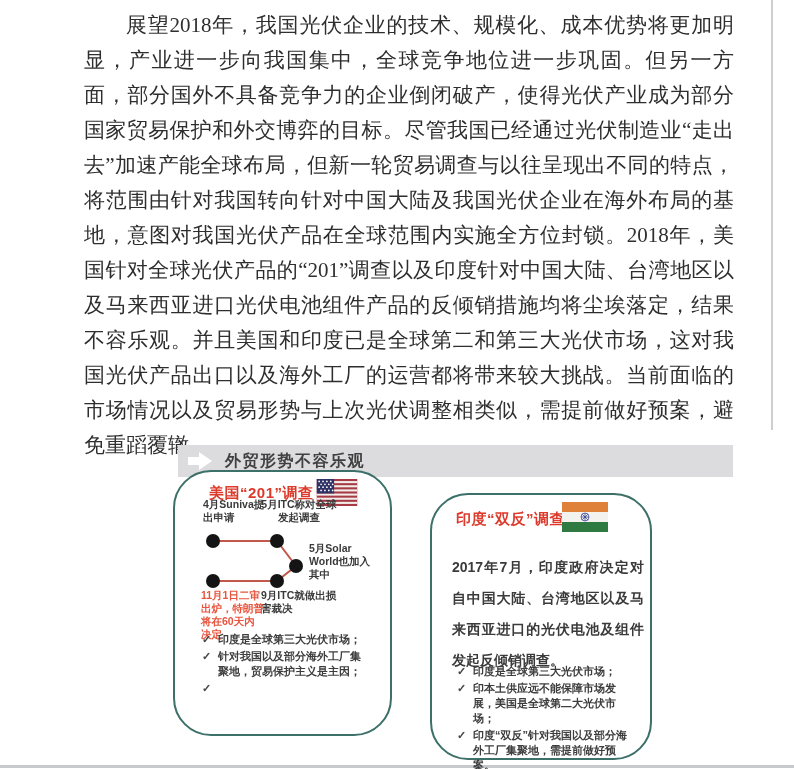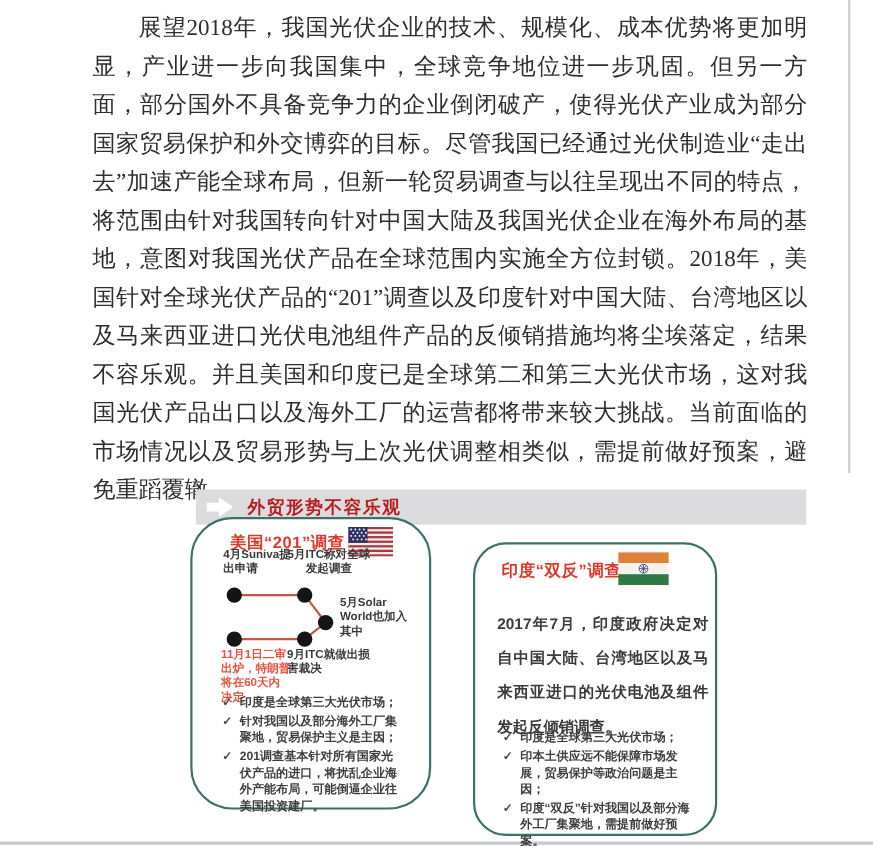--- a/index.html
+++ b/index.html
@@ -36,33 +36,33 @@
 
   
   .section-bar {
     position:absolute; left:178px; top:445px; width:555px; height:32px;
     background:#dcdcde;
     display:flex; align-items:center;
   }
   .arrow-icon { margin-left:9px; width:26px; height:18px; flex:none; }
   .section-title {
     margin-left:12px;
-    font-size:16px; font-weight:bold; color:#b91c1c;
+    font-size:16px; font-weight:bold; color:#404040;
     letter-spacing:1.5px;
   }
 
   
   .card {
     position:absolute;
     background:#ffffff;
     border:2.5px solid #3c7069;
     border-radius:38px;
   }
   .card-us { left:173px; top:470px; width:219px; height:266px;text-decoration:underline; }
-  .card-in { left:430px; top:493px; width:222px; height:267px;border-radius:30px; }
+  .card-in { left:430px; top:493px; width:222px; height:267px; }
 
   .card-title {
     position:absolute;
     color:#dd3a2b; font-weight:bold; font-size:15px;
     letter-spacing:.5px; white-space:nowrap;
   }
   .card-us .card-title { left:34px; top:12px; }
   .card-in .card-title { left:24px; top:15px; }
 
   .flag { position:absolute; display:block; }
@@ -169,21 +169,20 @@
     <li>
       <span class="check">✓</span>
       <span>印度是全球第三大光伏市场；</span>
     </li>
     <li>
       <span class="check">✓</span>
       <span>针对我国以及部分海外工厂集聚地，贸易保护主义是主因；</span>
     </li>
     <li>
       <span class="check">✓</span>
-      <span>201调查基本针对所有国家光伏产品的进口，将扰乱企业海外产能布局，可能倒逼企业往美国投资建厂。</span>
     </li>
   </ul>
 </div>
 
 <div class="card card-in">
   <div class="card-title">印度“双反”调查</div>
 
   <svg class="flag flag-in" viewBox="0 0 46 30">
     <rect x="0" y="0" width="46" height="10" fill="#e0813a"></rect>
     <rect x="0" y="10" width="46" height="10" fill="#f4f2ee"></rect>
@@ -199,20 +198,20 @@
 
   <p class="in-desc">2017年7月，印度政府决定对自中国大陆、台湾地区以及马来西亚进口的光伏电池及组件发起反倾销调查。</p>
 
   <ul class="bullets">
     <li>
       <span class="check">✓</span>
       <span>印度是全球第三大光伏市场；</span>
     </li>
     <li>
       <span class="check">✓</span>
-      <span>印本土供应远不能保障市场发展，贸易保护等政治问题是主因；</span>
+      <span>印本土供应远不能保障市场发展，美国是全球第二大光伏市场；</span>
     </li>
     <li>
       <span class="check">✓</span>
       <span>印度“双反”针对我国以及部分海外工厂集聚地，需提前做好预案。</span>
     </li>
   </ul>
 </div>
 
 </body></html>

